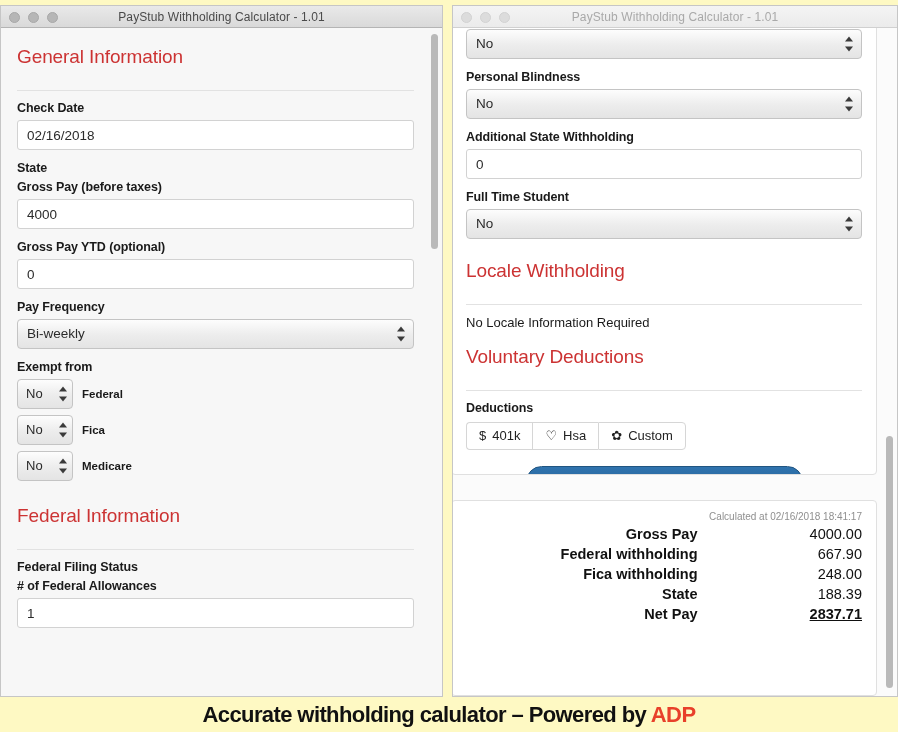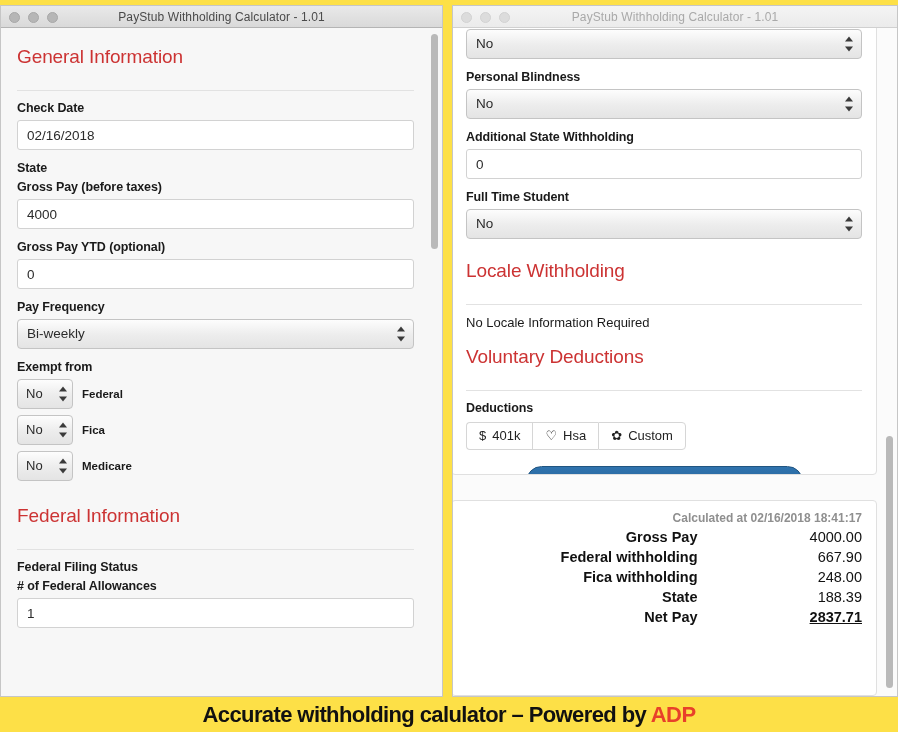--- a/index.html
+++ b/index.html
@@ -10,21 +10,21 @@
     height: 732px;
     overflow: hidden;
     background: #ffffff;
     font-family: "Liberation Sans", sans-serif;
   }
 
   #root {
     position: relative;
     width: 898px;
     height: 732px;
-    background: #fde047;
+    background: #fef9c3;
   }
 
   
   .window {
     position: absolute;
     background: #f7f7f7;
     border: 1px solid #c6c6c6;
     overflow: hidden;
   }
   .titlebar {
@@ -221,24 +221,23 @@
   .panel {
     background: #ffffff;
     border: 1px solid #e0e0e0;
     border-radius: 4px;
   }
 
   
   .results { padding: 10px 14px 12px 14px; }
   .calc-stamp {
     text-align: right;
-    font-size: 12px;
+    font-size: 10px;
     color: #8f8f8f;
     margin-bottom: 2px;
-    font-weight: bold;
   }
   .res-table { width: 100%; border-collapse: collapse; }
   .res-table td {
     font-size: 14.5px;
     padding: 2px 0;
     vertical-align: baseline;
   }
   .res-label {
     text-align: right;
     font-weight: bold;

